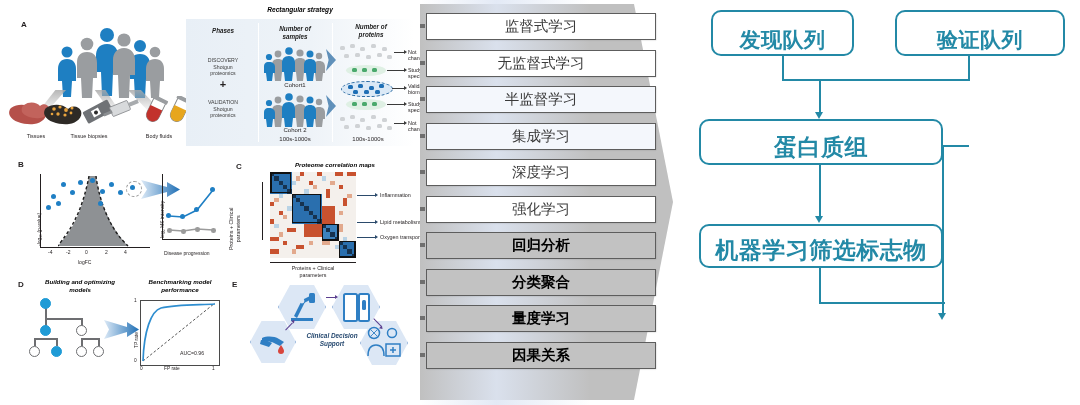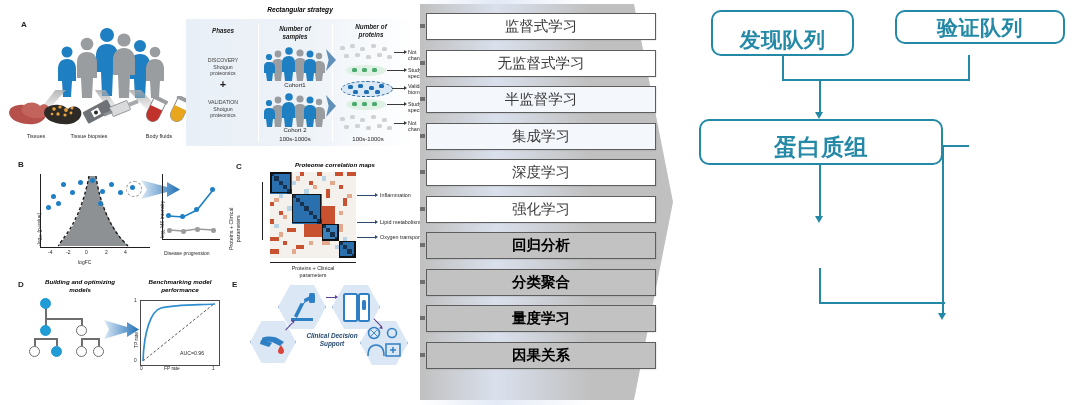--- a/index.html
+++ b/index.html
@@ -717,22 +717,25 @@
   <div class="fline" style="left:255px;top:145px;width:29px;height:2.4px;"></div>
   <div class="fhead" style="left:253px;top:313px;"></div>
 
   <div class="fline" style="left:134px;top:268px;width:2.4px;height:36px;"></div>
   <div class="fline" style="left:134px;top:302px;width:126px;height:2.4px;"></div>
 
   <div class="fbox" id="node-discovery" style="left:26px;top:10px;width:143px;height:46px;font-size:21px;">
     <span>发现队列</span>
   </div>
 
-  <div class="fbox" id="node-validation" style="left:210px;top:10px;width:170px;height:34px;font-size:21px;">
+  <div class="fbox" id="node-validation" style="left:210px;top:10px;width:170px;height:46px;font-size:21px;">
     <span>验证队列</span>
   </div>
 
   <div class="fbox" id="node-proteome" style="left:14px;top:119px;width:244px;height:46px;font-size:23px;">
     <span>蛋白质组</span>
   </div>
 
+  <div class="fbox" id="node-ml" style="left:14px;top:224px;width:244px;height:44px;font-size:23px;">
+    <span>机器学习筛选标志物</span>
+  </div>
 
 </div>
 
 </body></html>

